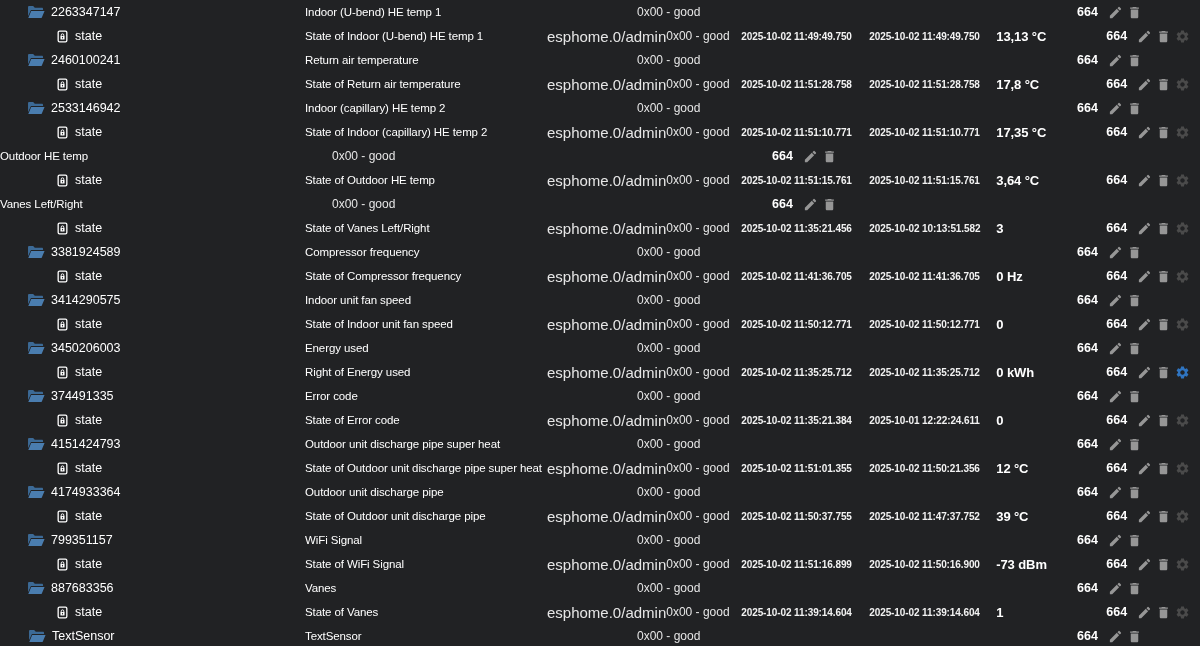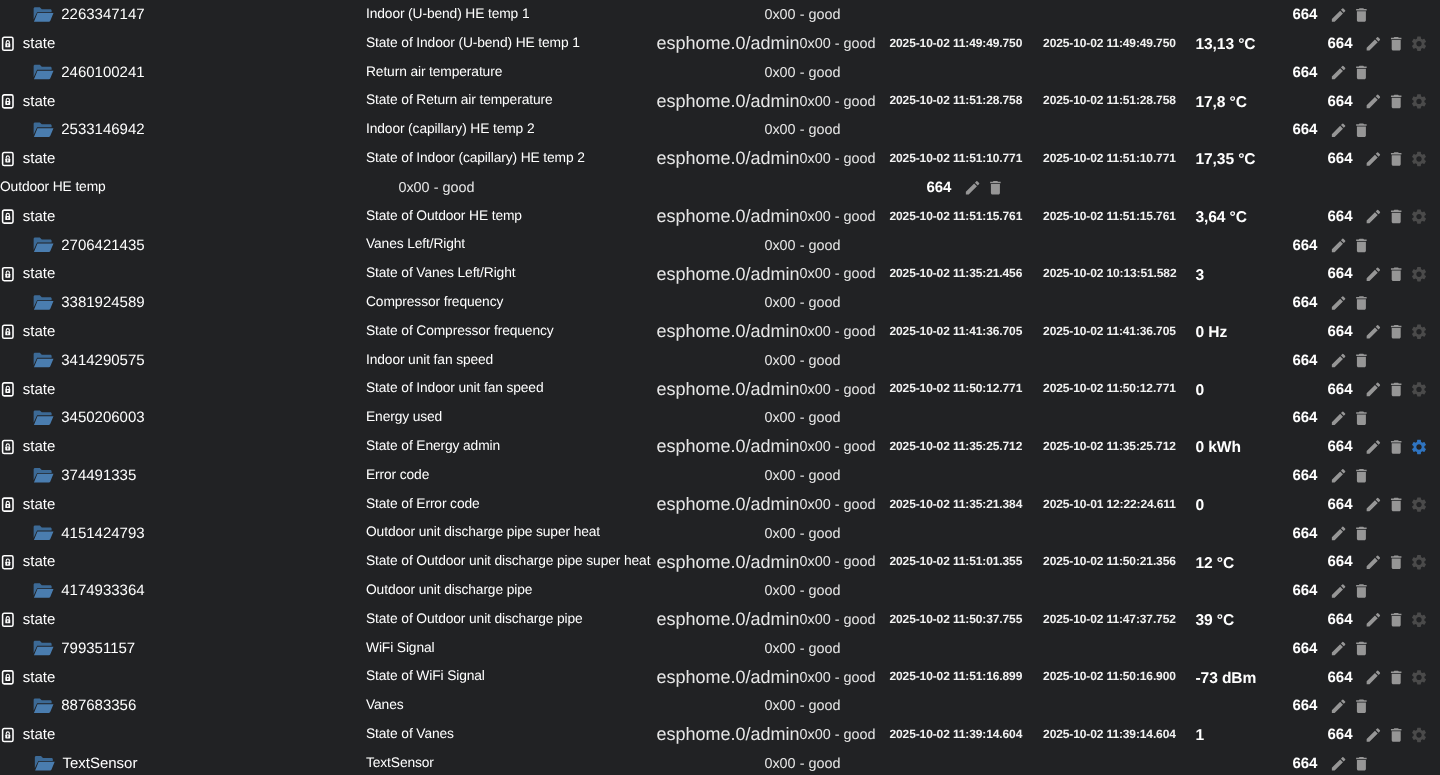--- a/index.html
+++ b/index.html
@@ -9,21 +9,21 @@
     font-family:"Liberation Sans", sans-serif;
     -webkit-font-smoothing:antialiased;
   }
   .table { width:1200px; }
   .row { display:flex; align-items:center; height:24px; }
   .cell { box-sizing:border-box; white-space:nowrap; overflow:visible; }
 
   .cell-tree { flex:0 0 305px; display:flex; align-items:center; font-size:12.5px; }
   .row.lvl1 .cell-tree { padding-left:28px; }
   .row.lvl2 .cell-tree { padding-left:27px; }
-  .row.lvl3 .cell-tree { }
+  .row.lvl3 .cell-tree { padding-left:56px; }
   .tree-icon { display:flex; align-items:center; }
   .row.folder .tree-icon { width:24px; }
   .row.state  .tree-icon { width:19px; }
 
   .cell-name    { flex:0 0 242px; font-size:11.5px; letter-spacing:-0.1px; }
   .cell-from    { flex:0 0 90px;  font-size:15px; color:#e6e6e6; }
   .cell-quality { flex:0 0 75px;  font-size:12px; color:#e6e6e6; }
   .cell-ts      { flex:0 0 128px; font-size:10px; font-weight:700; letter-spacing:-0.1px; color:#f2f2f2; }
   .cell-lc      { flex:0 0 127px; font-size:10px; font-weight:700; letter-spacing:-0.1px; color:#f2f2f2; }
   .cell-value   { flex:0 0 110px; font-size:13px; letter-spacing:-0.1px;font-weight:bold; }
@@ -309,29 +309,20 @@
         </button>
       <button class="action settings">
           <svg viewBox="0 0 24 24" width="15" height="15" fill="currentColor">
             <path d="M19.14 12.94c.04-.3.06-.61.06-.94 0-.32-.02-.64-.07-.94l2.03-1.58c.18-.14.23-.41.12-.61l-1.92-3.32c-.12-.22-.37-.29-.59-.22l-2.39.96c-.5-.38-1.03-.7-1.62-.94l-.36-2.54c-.04-.24-.24-.41-.48-.41h-3.84c-.24 0-.43.17-.47.41l-.36 2.54c-.59.24-1.13.57-1.62.94l-2.39-.96c-.22-.08-.47 0-.59.22L2.74 8.87c-.12.21-.08.47.12.61l2.03 1.58c-.05.3-.09.63-.09.94s.02.64.07.94l-2.03 1.58c-.18.14-.23.41-.12.61l1.92 3.32c.12.22.37.29.59.22l2.39-.96c.5.38 1.03.7 1.62.94l.36 2.54c.05.24.24.41.48.41h3.84c.24 0 .44-.17.47-.41l.36-2.54c.59-.24 1.13-.56 1.62-.94l2.39.96c.22.08.47 0 .59-.22l1.92-3.32c.12-.22.07-.47-.12-.61l-2.01-1.58zM12 15.6c-1.98 0-3.6-1.62-3.6-3.6s1.62-3.6 3.6-3.6 3.6 1.62 3.6 3.6-1.62 3.6-3.6 3.6z"></path>
           </svg>
         </button>
     </div>
   </div>
 
   <div class="row folder lvl2">
-    <div class="cell cell-tree">
-      <span class="tree-icon">
-          <svg viewBox="0 0 21 16" width="18" height="14">
-            <path d="M1.2 2.4C1.2 1.6 1.8 1 2.6 1h4.6l1.9 1.9h8.3c.8 0 1.3.6 1.3 1.3v1.6H4.6L1.2 13z" fill="#3c6a96"></path>
-            <path d="M4.9 6.7h15.6l-3.2 7.6c-.2.5-.7.8-1.2.8H1.5z" fill="#4a7daf"></path>
-          </svg>
-        </span>
-      <span class="tree-label">2706421435</span>
-    </div>
     <div class="cell cell-name">Vanes Left/Right</div>
     <div class="cell cell-from"></div>
     <div class="cell cell-quality">0x00 - good</div>
     <div class="cell cell-ts"></div>
     <div class="cell cell-lc"></div>
     <div class="cell cell-value"></div>
     <div class="cell cell-count">664</div>
     <div class="actions">
       <button class="action edit">
           <svg viewBox="0 0 24 24" width="15" height="15" fill="currentColor">
@@ -566,21 +557,21 @@
           <svg viewBox="0 0 24 24" width="13" height="15">
             <rect x="4" y="2" width="16" height="20" rx="2.5" fill="none" stroke="#ffffff" stroke-width="2.4"></rect>
             <path d="M9.6 11.4V9.5a2.4 2.4 0 0 1 4.8 0v1.9" fill="none" stroke="#ffffff" stroke-width="1.8"></path>
             <rect x="8.2" y="11.2" width="7.6" height="6.2" rx="1" fill="#ffffff"></rect>
             <circle cx="12" cy="13.6" r="1.1" fill="#212224"></circle>
             <rect x="11.45" y="13.8" width="1.1" height="2.1" fill="#212224"></rect>
           </svg>
         </span>
       <span class="tree-label">state</span>
     </div>
-    <div class="cell cell-name">State of Energy admin</div>
+    <div class="cell cell-name">Right of Energy used</div>
     <div class="cell cell-from">esphome.0/admin</div>
     <div class="cell cell-quality">0x00 - good</div>
     <div class="cell cell-ts">2025-10-02 11:35:25.712</div>
     <div class="cell cell-lc">2025-10-02 11:35:25.712</div>
     <div class="cell cell-value">0 kWh</div>
     <div class="cell cell-count">664</div>
     <div class="actions">
       <button class="action edit">
           <svg viewBox="0 0 24 24" width="15" height="15" fill="currentColor">
             <path d="M3 17.25V21h3.75L17.81 9.94l-3.75-3.75L3 17.25zM20.71 7.04c.39-.39.39-1.02 0-1.41l-2.34-2.34a.996.996 0 0 0-1.41 0l-1.83 1.83 3.75 3.75 1.83-1.83z"></path>

